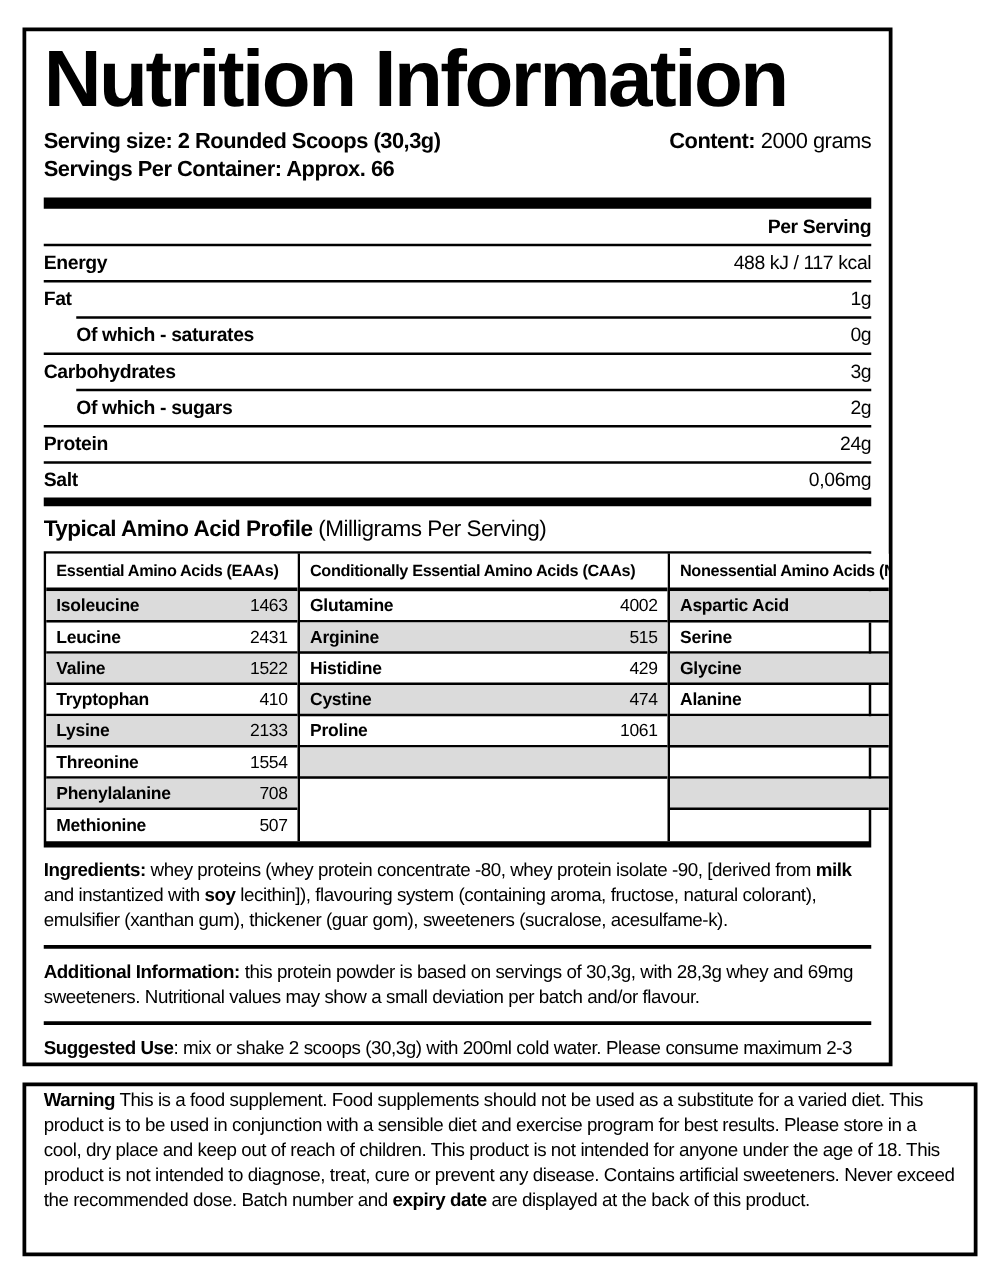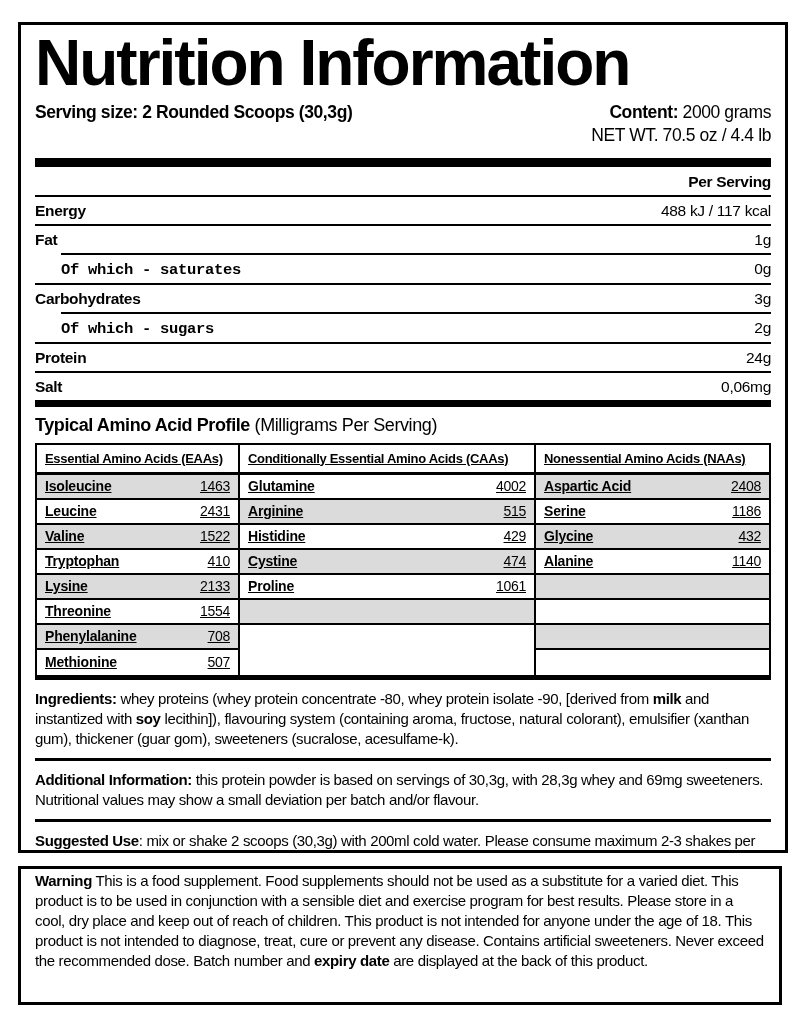--- a/index.html
+++ b/index.html
@@ -7,21 +7,21 @@
     width: 800px; height: 1012px;
     background: #ffffff;
     color: #000;
     font-family: "Liberation Sans", sans-serif;
     position: relative;
     letter-spacing: -0.3px;
   }
   .main-box {
     position: absolute;
     left: 18px; top: 22px;
-    width: 770px; height: 831px;
+    width: 696px; height: 831px;
     border: 3px solid #000;
     padding: 2px 14px 0 14px;
     overflow: hidden;
   }
   .warn-box {
     position: absolute;
     left: 18px; top: 866px;
     width: 764px; height: 139px;
     border: 3px solid #000;
     padding: 2px 14px;
@@ -54,35 +54,35 @@
   }
   .nrow {
     display: flex;
     justify-content: space-between;
     align-items: baseline;
     font-size: 15.5px;
     padding: 5px 0 4px 0;
     text-align: right;
   }
   .nrow .nlabel { font-weight: bold; }
-  .nrow .nlabel.sub { padding-left: 26px; font-family: Liberation Mono, monospace; }
+  .nrow .nlabel.sub { padding-left: 26px; }
   .nrow .nvalue { font-weight: normal; }
   .ndiv { border-top: 2px solid #000; }
   .ndiv.indent { margin-left: 26px; }
 
   .amino-heading { font-size: 18px; padding: 8px 0 7px 0; letter-spacing: -0.4px; }
   .amino-heading .bold { font-weight: bold; }
 
   .amino-table {
     display: grid;
     grid-template-columns: 203px 296px 1fr;
     border: 2px solid #000;
     border-bottom: 5px solid #000;
   }
-  .acol { border-right: 2px solid #000; text-decoration: underline; }
+  .acol { border-right: 2px solid #000; }
   .acol:last-child { border-right: none; }
   .ahead {
     height: 30px;
     display: flex;
     align-items: center;
     padding: 0 8px;
     font-size: 13px;
     font-weight: bold;
     letter-spacing: -0.3px;
     white-space: nowrap;
@@ -123,24 +123,24 @@
 </head>
 <body>
 
 <div class="main-box">
 
   <div class="title">Nutrition Information</div>
 
   <div class="subhead">
     <div class="subhead-left">
       <div>Serving size: 2 Rounded Scoops (30,3g)</div>
+      <div>Servings Per Container: Approx. 66</div>
     </div>
     <div class="subhead-right">
       <div><span class="bold" style="font-weight:bold">Content:</span><span> 2000 grams</span></div>
-      <div>NET WT. 70.5 oz / 4.4 lb</div>
     </div>
   </div>
 
   <div class="bar-thick"></div>
 
   <div class="per-serving">Per Serving</div>
 
   <div class="nrow">
     <span class="nlabel">Energy</span>
     <span class="nvalue">488 kJ / 117 kcal</span>

